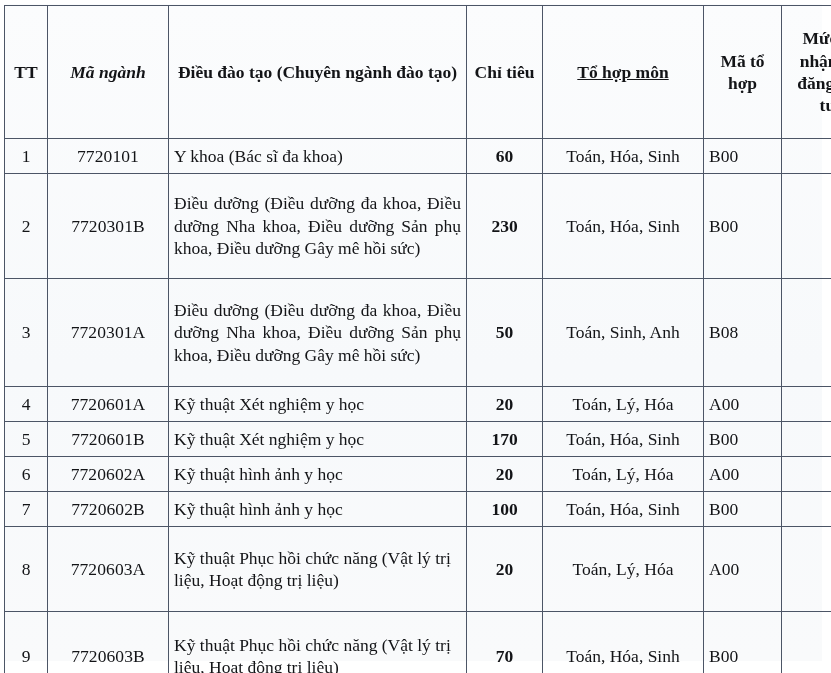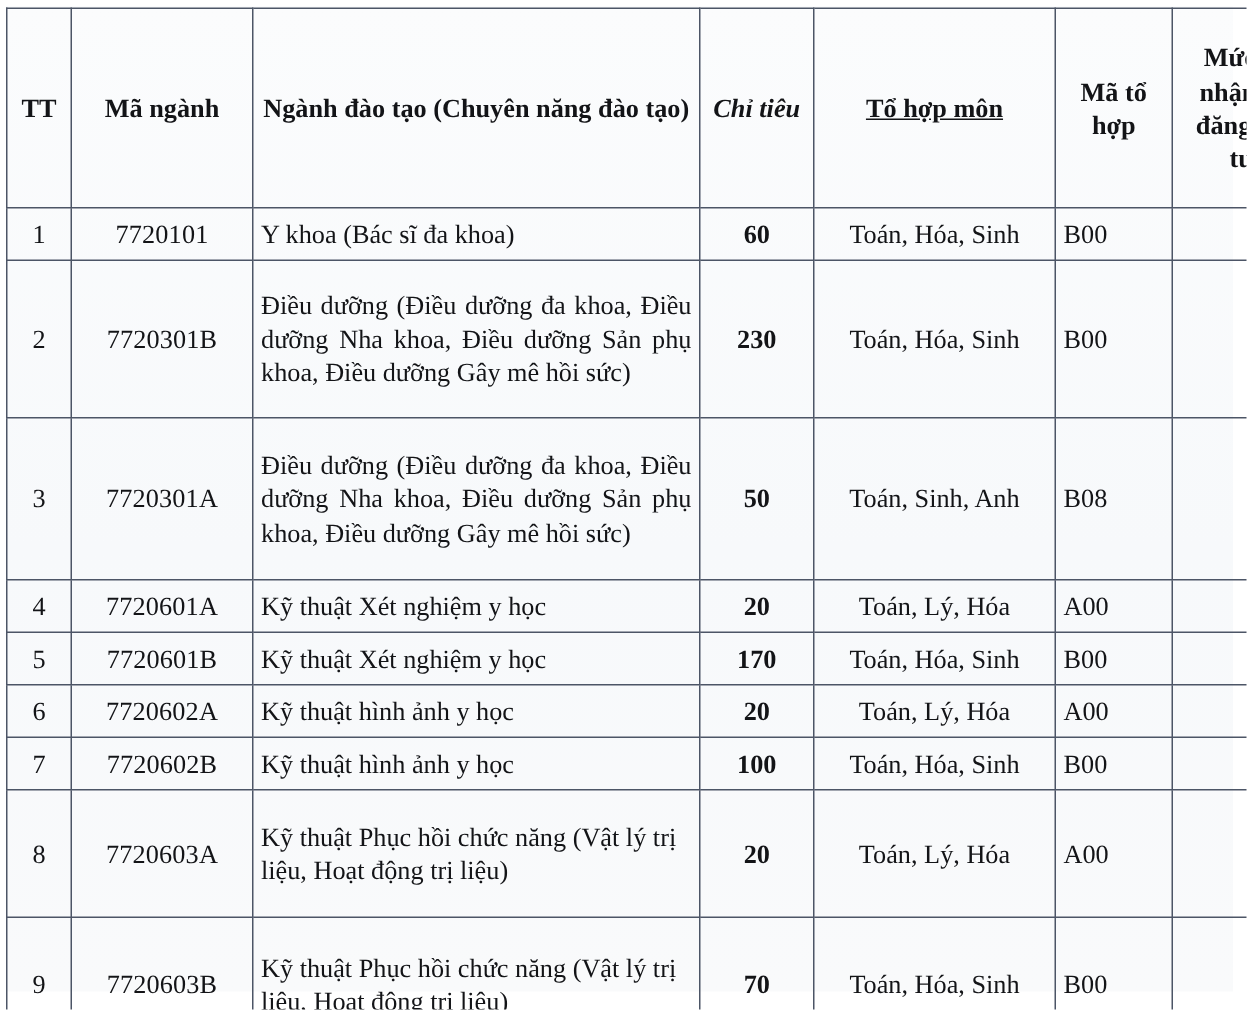--- a/index.html
+++ b/index.html
@@ -50,23 +50,23 @@
   }
   thead th {
     font-weight: bold;
     text-align: center;
     font-size: 17.5px;
     line-height: 1.2;
     height: 128px;
     padding: 3px 4px;
   }
   th.c-tt   { width: 32px;  }
-  th.c-code { width: 110px; }
+  th.c-code { width: 110px; font-style: italic; }
   th.c-name { width: 287px; }
-  th.c-quota{ width: 65px; font-style: italic;  }
+  th.c-quota{ width: 65px;  }
   th.c-combo{ width: 150px; text-decoration: underline; }
   th.c-ccode{ width: 67px;  }
   th.c-score{ width: 107px; }
 
   td.tt     { text-align: center; font-size: 17px; }
   td.code   { text-align: center; font-size: 17.5px; letter-spacing: .1px; }
   td.name   { text-align: left;   padding-left: 9px; padding-right: 8px; }
   td.name.just { text-align: justify; text-align-last: left; }
   td.quota  { text-align: center; font-weight: bold; font-size: 17.5px; }
   td.combo  { text-align: center; font-size: 17px; white-space: nowrap; }
@@ -83,21 +83,21 @@
 <body>
 
 <div id="page">
   <div id="scan-tint"></div>
 
   <table class="admission">
     <thead>
       <tr>
         <th class="c-tt">TT</th>
         <th class="c-code">Mã ngành</th>
-        <th class="c-name">Ngành đào tạo (Chuyên năng đào tạo)</th>
+        <th class="c-name">Điều đào tạo (Chuyên ngành đào tạo)</th>
         <th class="c-quota">Chỉ tiêu</th>
         <th class="c-combo">Tổ hợp môn</th>
         <th class="c-ccode">Mã tổ hợp</th>
         <th class="c-score">Mức điểm nhận hồ sơ đăng ký xét tuyển</th>
       </tr>
     </thead>
     <tbody>
       <tr class="r-short">
         <td class="tt">1</td>
         <td class="code">7720101</td>

